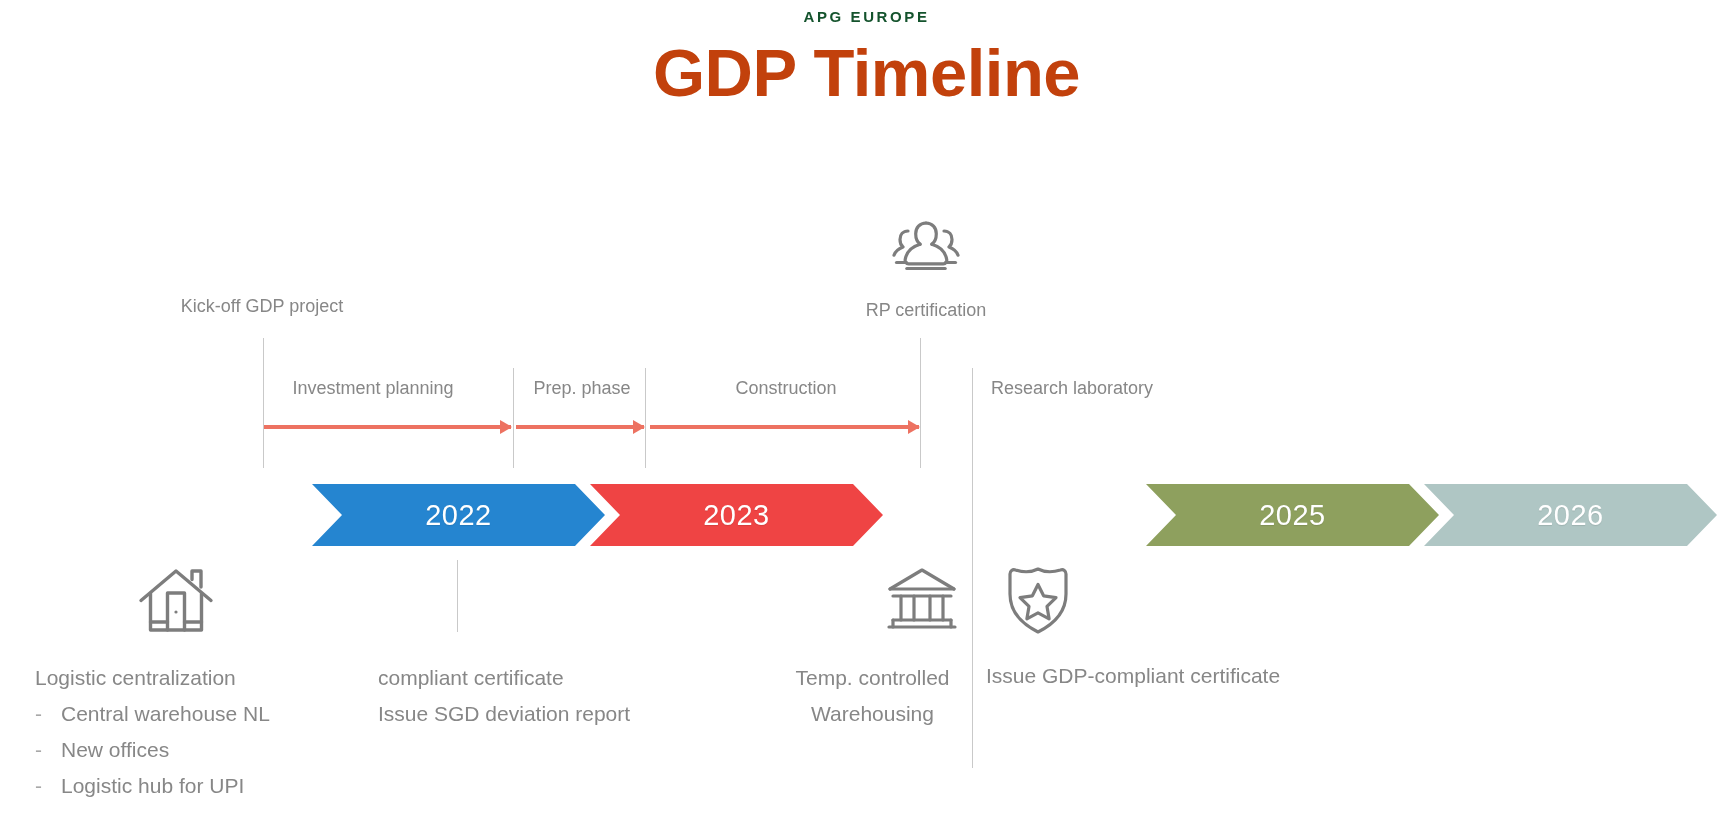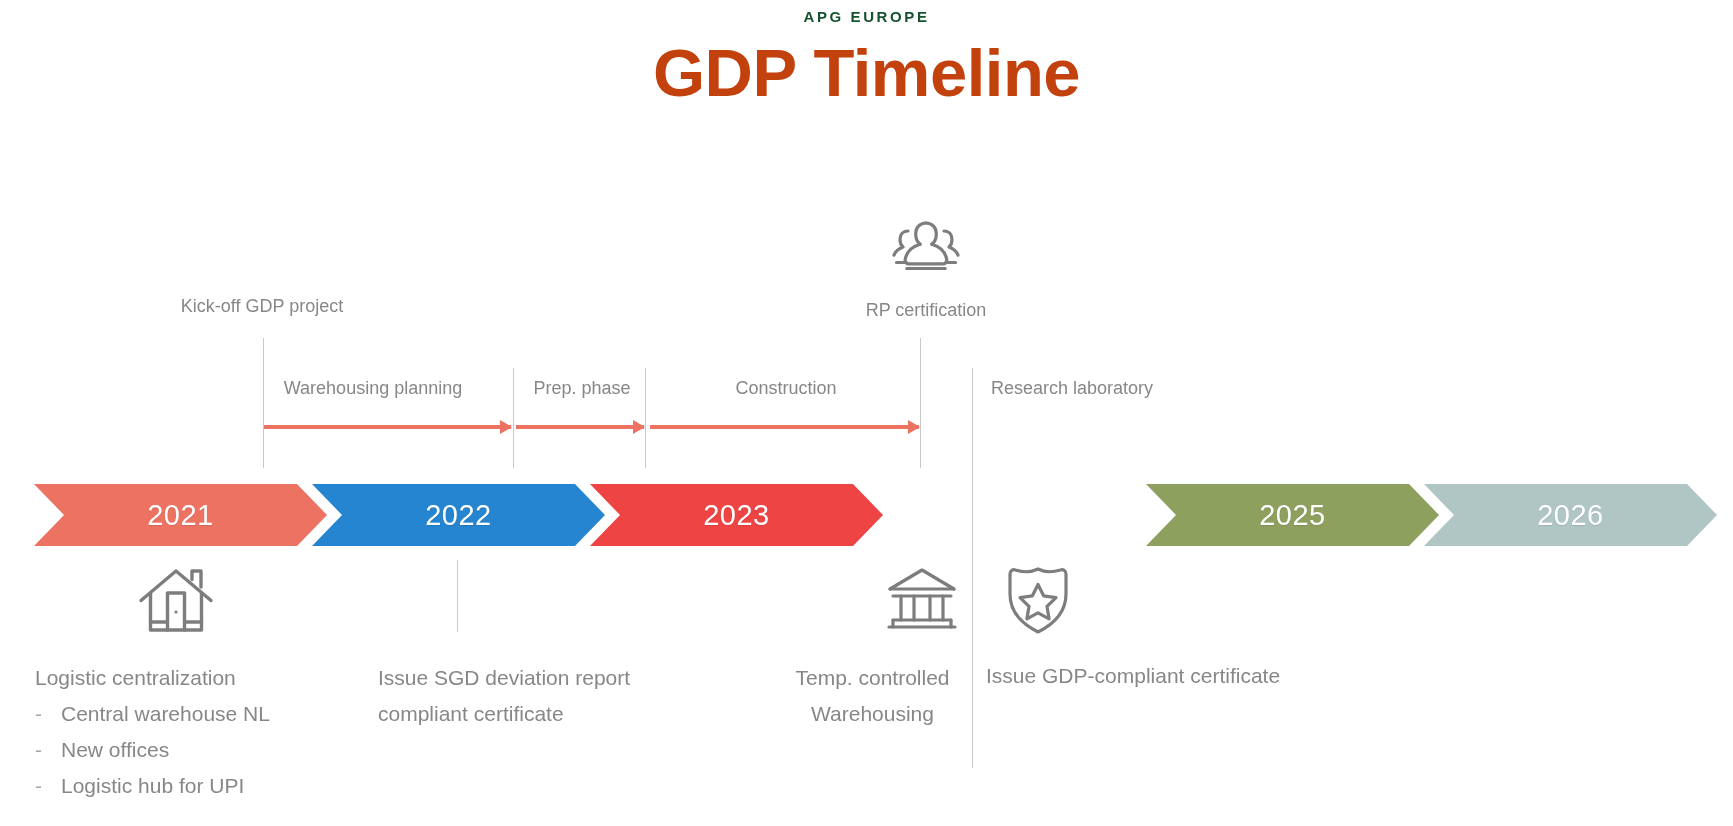--- a/index.html
+++ b/index.html
@@ -91,33 +91,30 @@
   <div class="lbl c" style="left:926px; top:300px;">RP certification</div>
 
   <div class="lbl c" style="left:262px; top:296px;">Kick-off GDP project</div>
 
   <div class="tick" style="left:263px; top:338px;  height:130px;"></div>
   <div class="tick" style="left:513px; top:368px;  height:100px;"></div>
   <div class="tick" style="left:645px; top:368px;  height:100px;"></div>
   <div class="tick" style="left:920px; top:338px;  height:130px;"></div>
   <div class="tick" style="left:972px; top:368px;  height:400px;"></div>
 
-  <div class="lbl c" style="left:373px; top:378px;">Warehousing planning</div>
+  <div class="lbl c" style="left:373px; top:378px;">Investment planning</div>
   <div class="lbl c" style="left:582px; top:378px;">Prep. phase</div>
   <div class="lbl c" style="left:786px; top:378px;">Construction</div>
   <div class="lbl c" style="left:1072px; top:378px;text-align:right;">Research laboratory</div>
 
   <div class="arrow" style="left:264px; top:425px; width:247px;"></div>
   <div class="arrow" style="left:516px; top:425px; width:128px;"></div>
   <div class="arrow" style="left:650px; top:425px; width:269px;"></div>
 
   <div id="chevron-bar">
-    <div class="chev" style="left: 34px; width: 293px; background: rgb(236, 114, 97);">
-        <span>2021</span>
-      </div>
     <div class="chev" style="left: 312px; width: 293px; background: rgb(37, 133, 208);">
         <span>2022</span>
       </div>
     <div class="chev" style="left: 590px; width: 293px; background: #ef4444;">
         <span>2023</span>
       </div>
     <div class="chev" style="left: 1146px; width: 293px; background: rgb(142, 160, 94);">
         <span>2025</span>
       </div>
     <div class="chev" style="left: 1424px; width: 293px; background: rgb(175, 198, 196);">
@@ -148,22 +145,22 @@
       <span>New offices</span>
     </div>
     <div class="row">
       <span class="dash">-</span>
       <span>Logistic hub for UPI</span>
     </div>
   </div>
 
   <div class="tick" style="left:457px; top:560px; height:72px;"></div>
   <div class="blk" style="left:378px; top:660px; width:300px;">
+    <div>compliant certificate</div>
     <div>Issue SGD deviation report</div>
-    <div>compliant certificate</div>
   </div>
 
   <div class="icon" style="left:883px; top:565px;">
     <svg width="78" height="70" viewBox="0 0 78 70" fill="none" stroke="#7d7d7d" stroke-width="3.2" stroke-linecap="round" stroke-linejoin="round">
       <path d="M7 24 39 5l32 19"></path>
       <path d="M7 24h64"></path>
       <path d="M10 31h58"></path>
       <path d="M18 31v24M31 31v24M47 31v24M60 31v24"></path>
       <path d="M10 55h58"></path>
       <path d="M6 62h66"></path>

